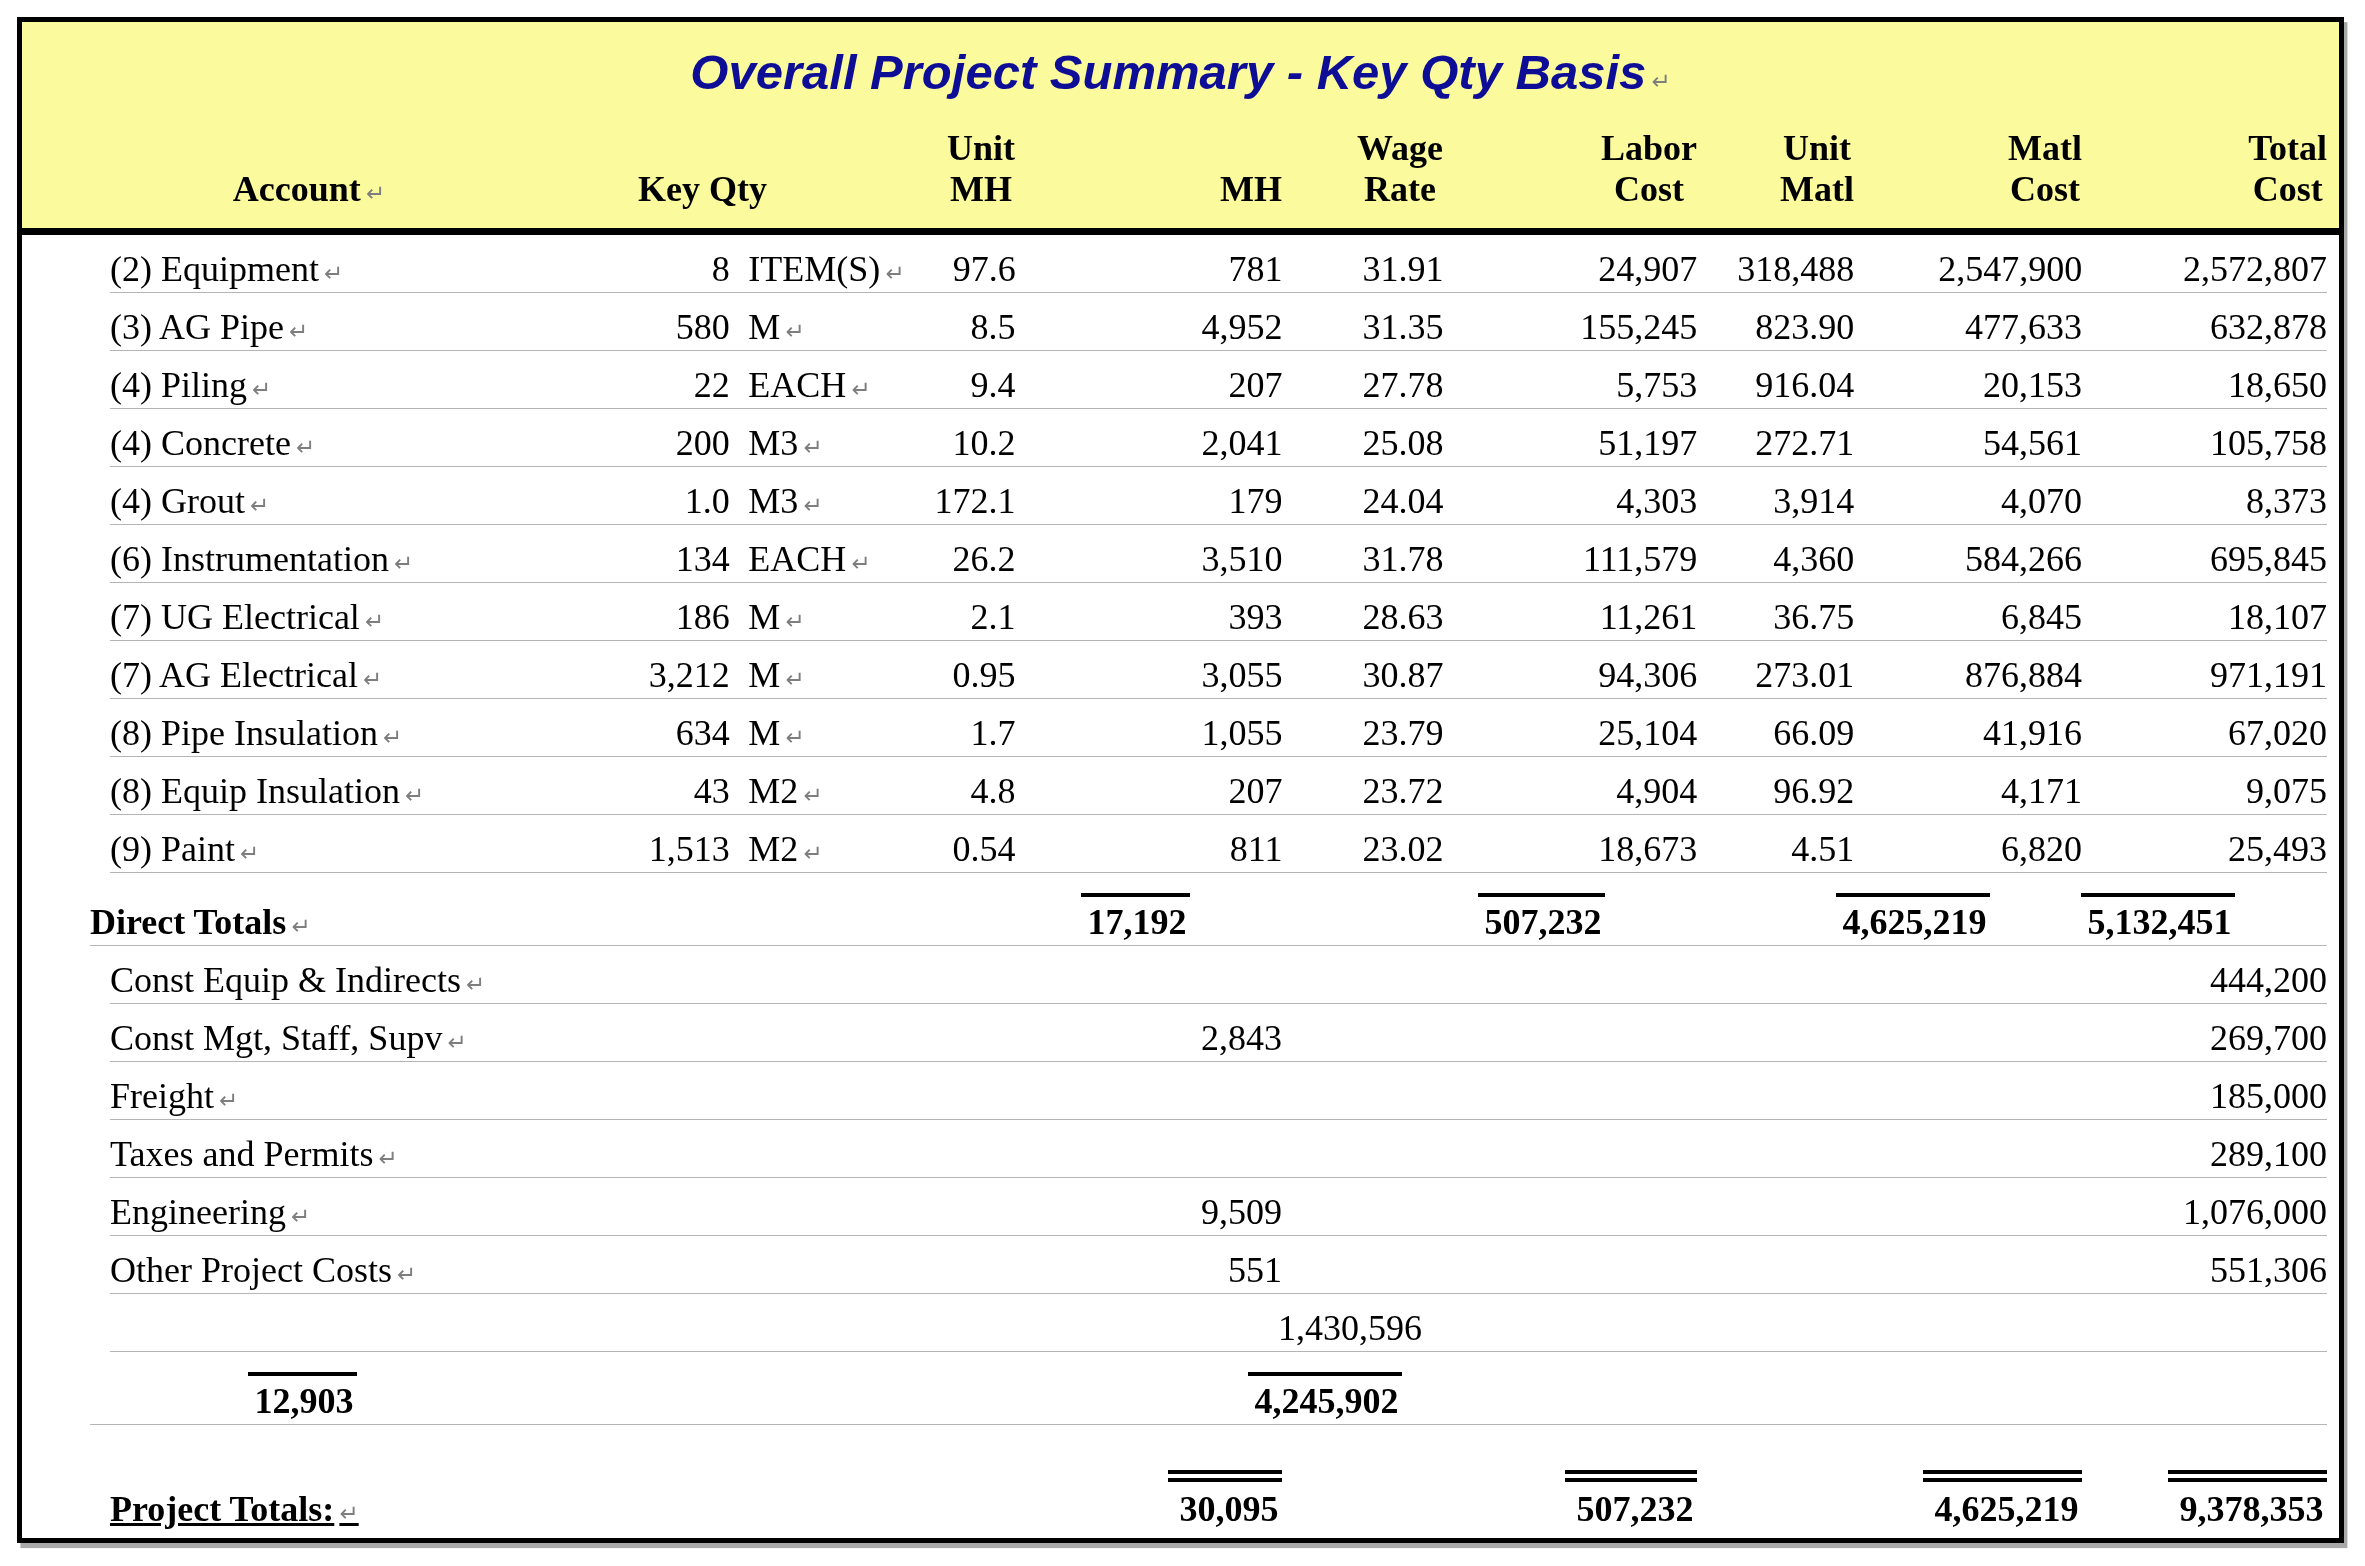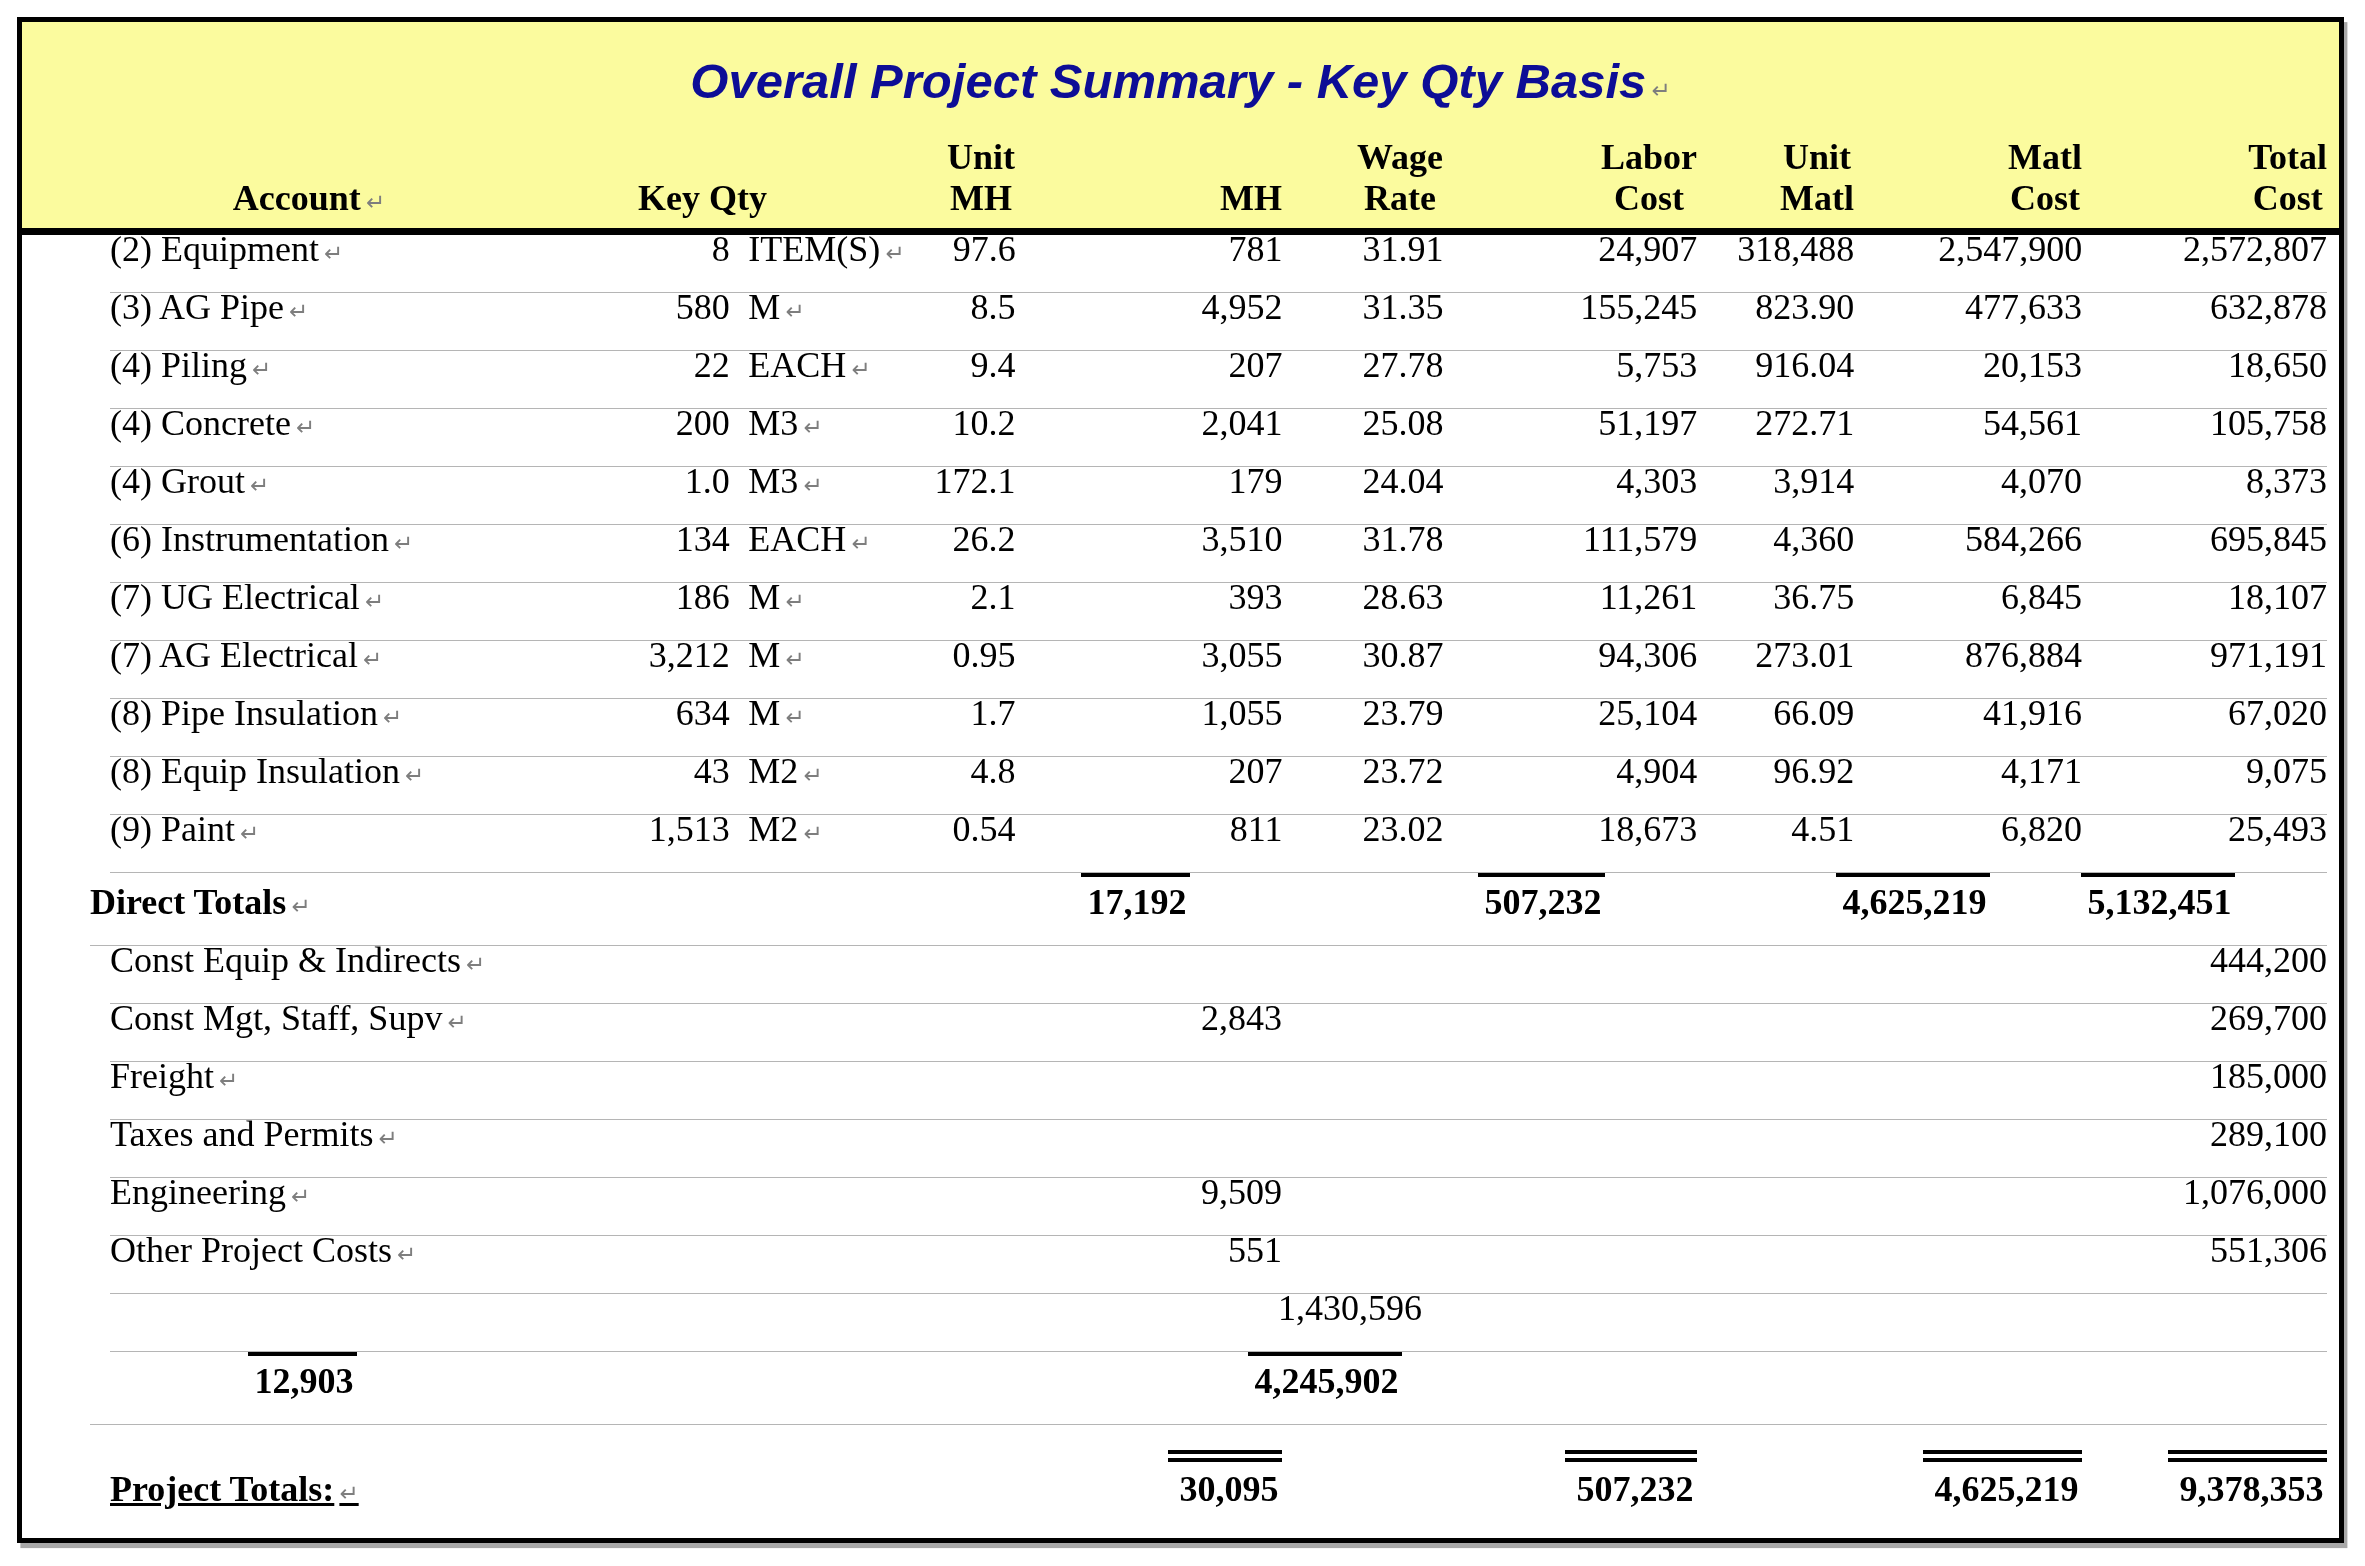--- a/index.html
+++ b/index.html
@@ -8,21 +8,21 @@
     font-family:"Liberation Serif","DejaVu Serif",serif; color:#000000;
   }
   .frame {
     position:absolute; top:17px; left:17px; width:2327px; height:1526px;
     box-sizing:border-box; border:5.1px solid #000000; background:#FFFFFF;
     box-shadow:3.4px 5.1px 0 #A8A8A8; overflow:hidden;
   }
   
   .hdr {
     background:#FBFB9E; border-bottom:7.6px solid #000000; height:213px;
-    box-sizing:border-box; display:flex; flex-direction:column; justify-content:flex-end;gap:28px;
+    box-sizing:border-box; display:flex; flex-direction:column; justify-content:center;gap:28px;
   }
   .title-wrap { text-align:center; padding-top:13.5px; }
   .title {
     font-family:"Liberation Sans","DejaVu Sans",sans-serif;
     font-weight:bold; font-style:italic; font-size:49px; color:#0D0D96;
   }
   .heads {
     display:flex; align-items:flex-end; margin-left:88px; margin-right:12px;
     padding-bottom:10.2px; font-weight:bold; font-size:36px; line-height:1.12;
   }
@@ -33,21 +33,21 @@
   .h-umh{width:118px;text-align:right}
   .h-mh{width:267px;text-align:right}
   .h-wr{width:161px;text-align:right}
   .h-lc{width:254px;text-align:right}
   .h-um{width:157px;text-align:right}
   .h-mc{width:228px;text-align:right}
   .h-tc{width:245px;text-align:right}
   
   .row {
     display:flex; align-items:flex-end; margin-left:88px; margin-right:12px;
-    height:58px; box-sizing:border-box; padding-bottom:25px;
+    height:58px; box-sizing:border-box; padding-bottom:5px;
     border-bottom:1.7px solid #B5B5B5; font-size:36px; line-height:1;
   }
   .c-acct{width:398px}
   .c-qty{width:222px;text-align:right}
   .c-unit{width:168px;box-sizing:border-box;padding-left:18.6px}
   .c-umh{width:118px;text-align:right}
   .c-mh{width:267px;text-align:right}
   .c-wr{width:161px;text-align:right}
   .c-lc{width:254px;text-align:right}
   .c-um{width:157px;text-align:right}

